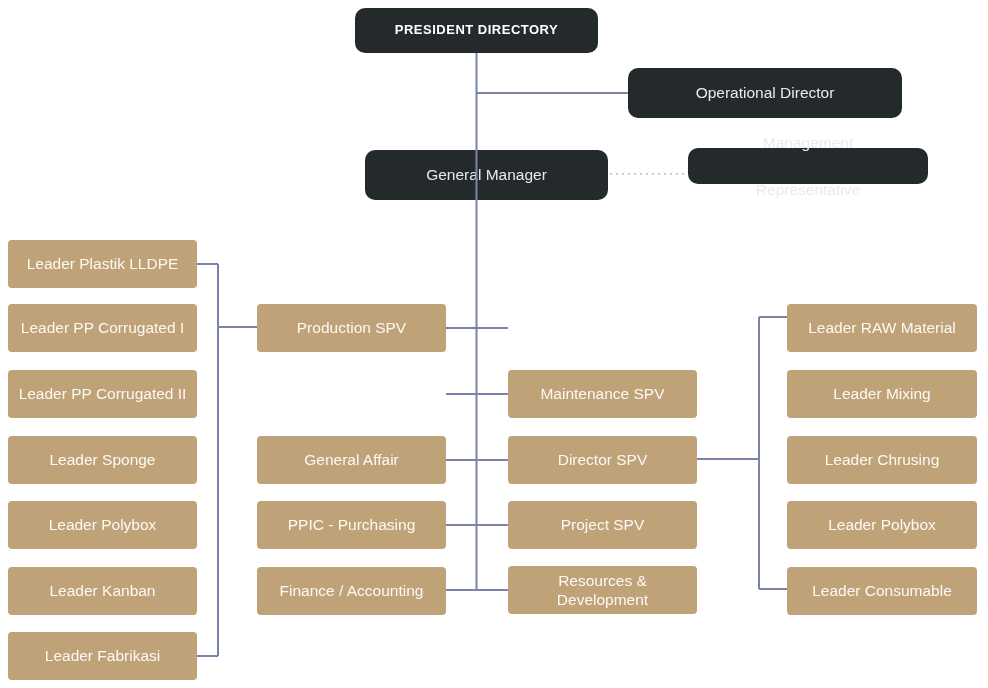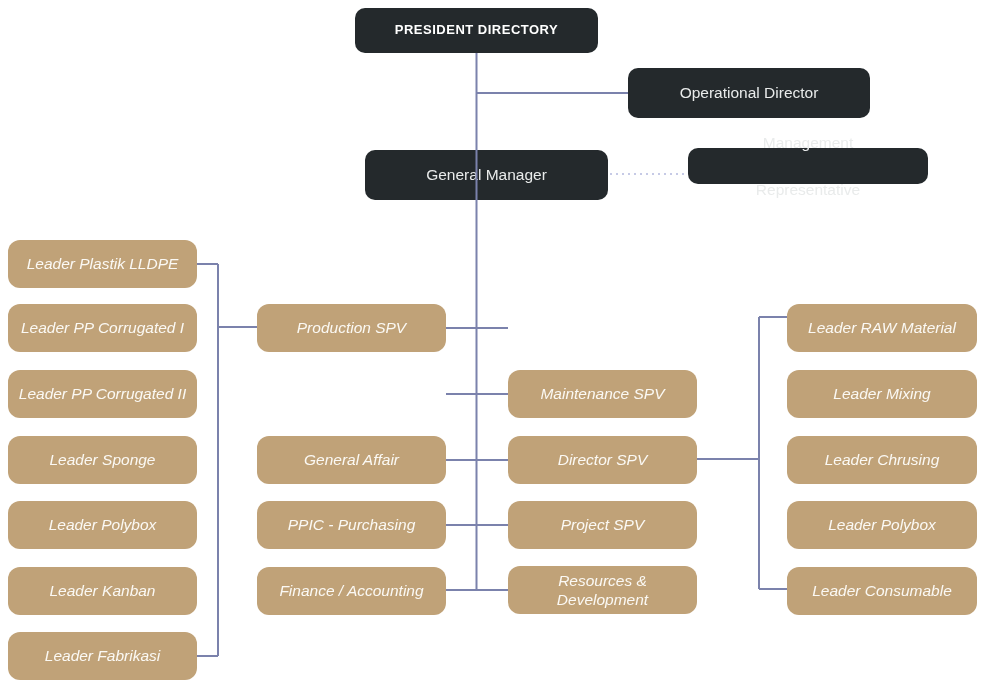--- a/index.html
+++ b/index.html
@@ -33,22 +33,21 @@
     padding: 2px 6px;
   }
   .node.dark {
     background: var(--dark-box);
     color: var(--dark-text);
     border-radius: 10px;
   }
   .node.tan {
     background: var(--tan-box);
     color: var(--tan-text);
-    border-radius: 12px;
-    font-style: italic;
+    border-radius: 4px;
   }
   .node.bold {
     font-weight: bold;
     font-size: 13px;
     letter-spacing: 0.5px;
     color: #ffffff;
     text-align: center;
   }
   .node-line {
     pointer-events: none;
@@ -74,21 +73,21 @@
       <line x1="759" y1="317" x2="759" y2="589" stroke="#7b82ac" stroke-width="2"></line>
       <line x1="759" y1="589" x2="787" y2="589" stroke="#7b82ac" stroke-width="2"></line>
       <line x1="697" y1="459" x2="759" y2="459" stroke="#7b82ac" stroke-width="2"></line>
     </svg>
     <svg width="988" height="688" class="connector-layer">
       <line x1="598" y1="174" x2="688" y2="174" stroke="#c6cae6" stroke-width="2" stroke-dasharray="2 4"></line>
     </svg>
     <div class="node dark bold" style="left: 355px; top: 8px; width: 243px; height: 45px;">
       <div class="node-line">PRESIDENT DIRECTORY</div>
     </div>
-    <div class="node dark" style="left: 628px; top: 68px; width: 242px; height: 50px;">
+    <div class="node dark" style="left: 628px; top: 68px; width: 274px; height: 50px;">
       <div class="node-line">Operational Director</div>
     </div>
     <div class="node dark" style="left: 365px; top: 150px; width: 243px; height: 50px;">
       <div class="node-line">General Manager</div>
     </div>
     <div class="node dark" style="left: 688px; top: 148px; width: 240px; height: 36px; gap: 28px;">
       <div class="node-line">Management</div>
       <div class="node-line">Representative</div>
     </div>
     <div class="node tan" style="left: 8px; top: 240px; width: 189px; height: 48px;">

